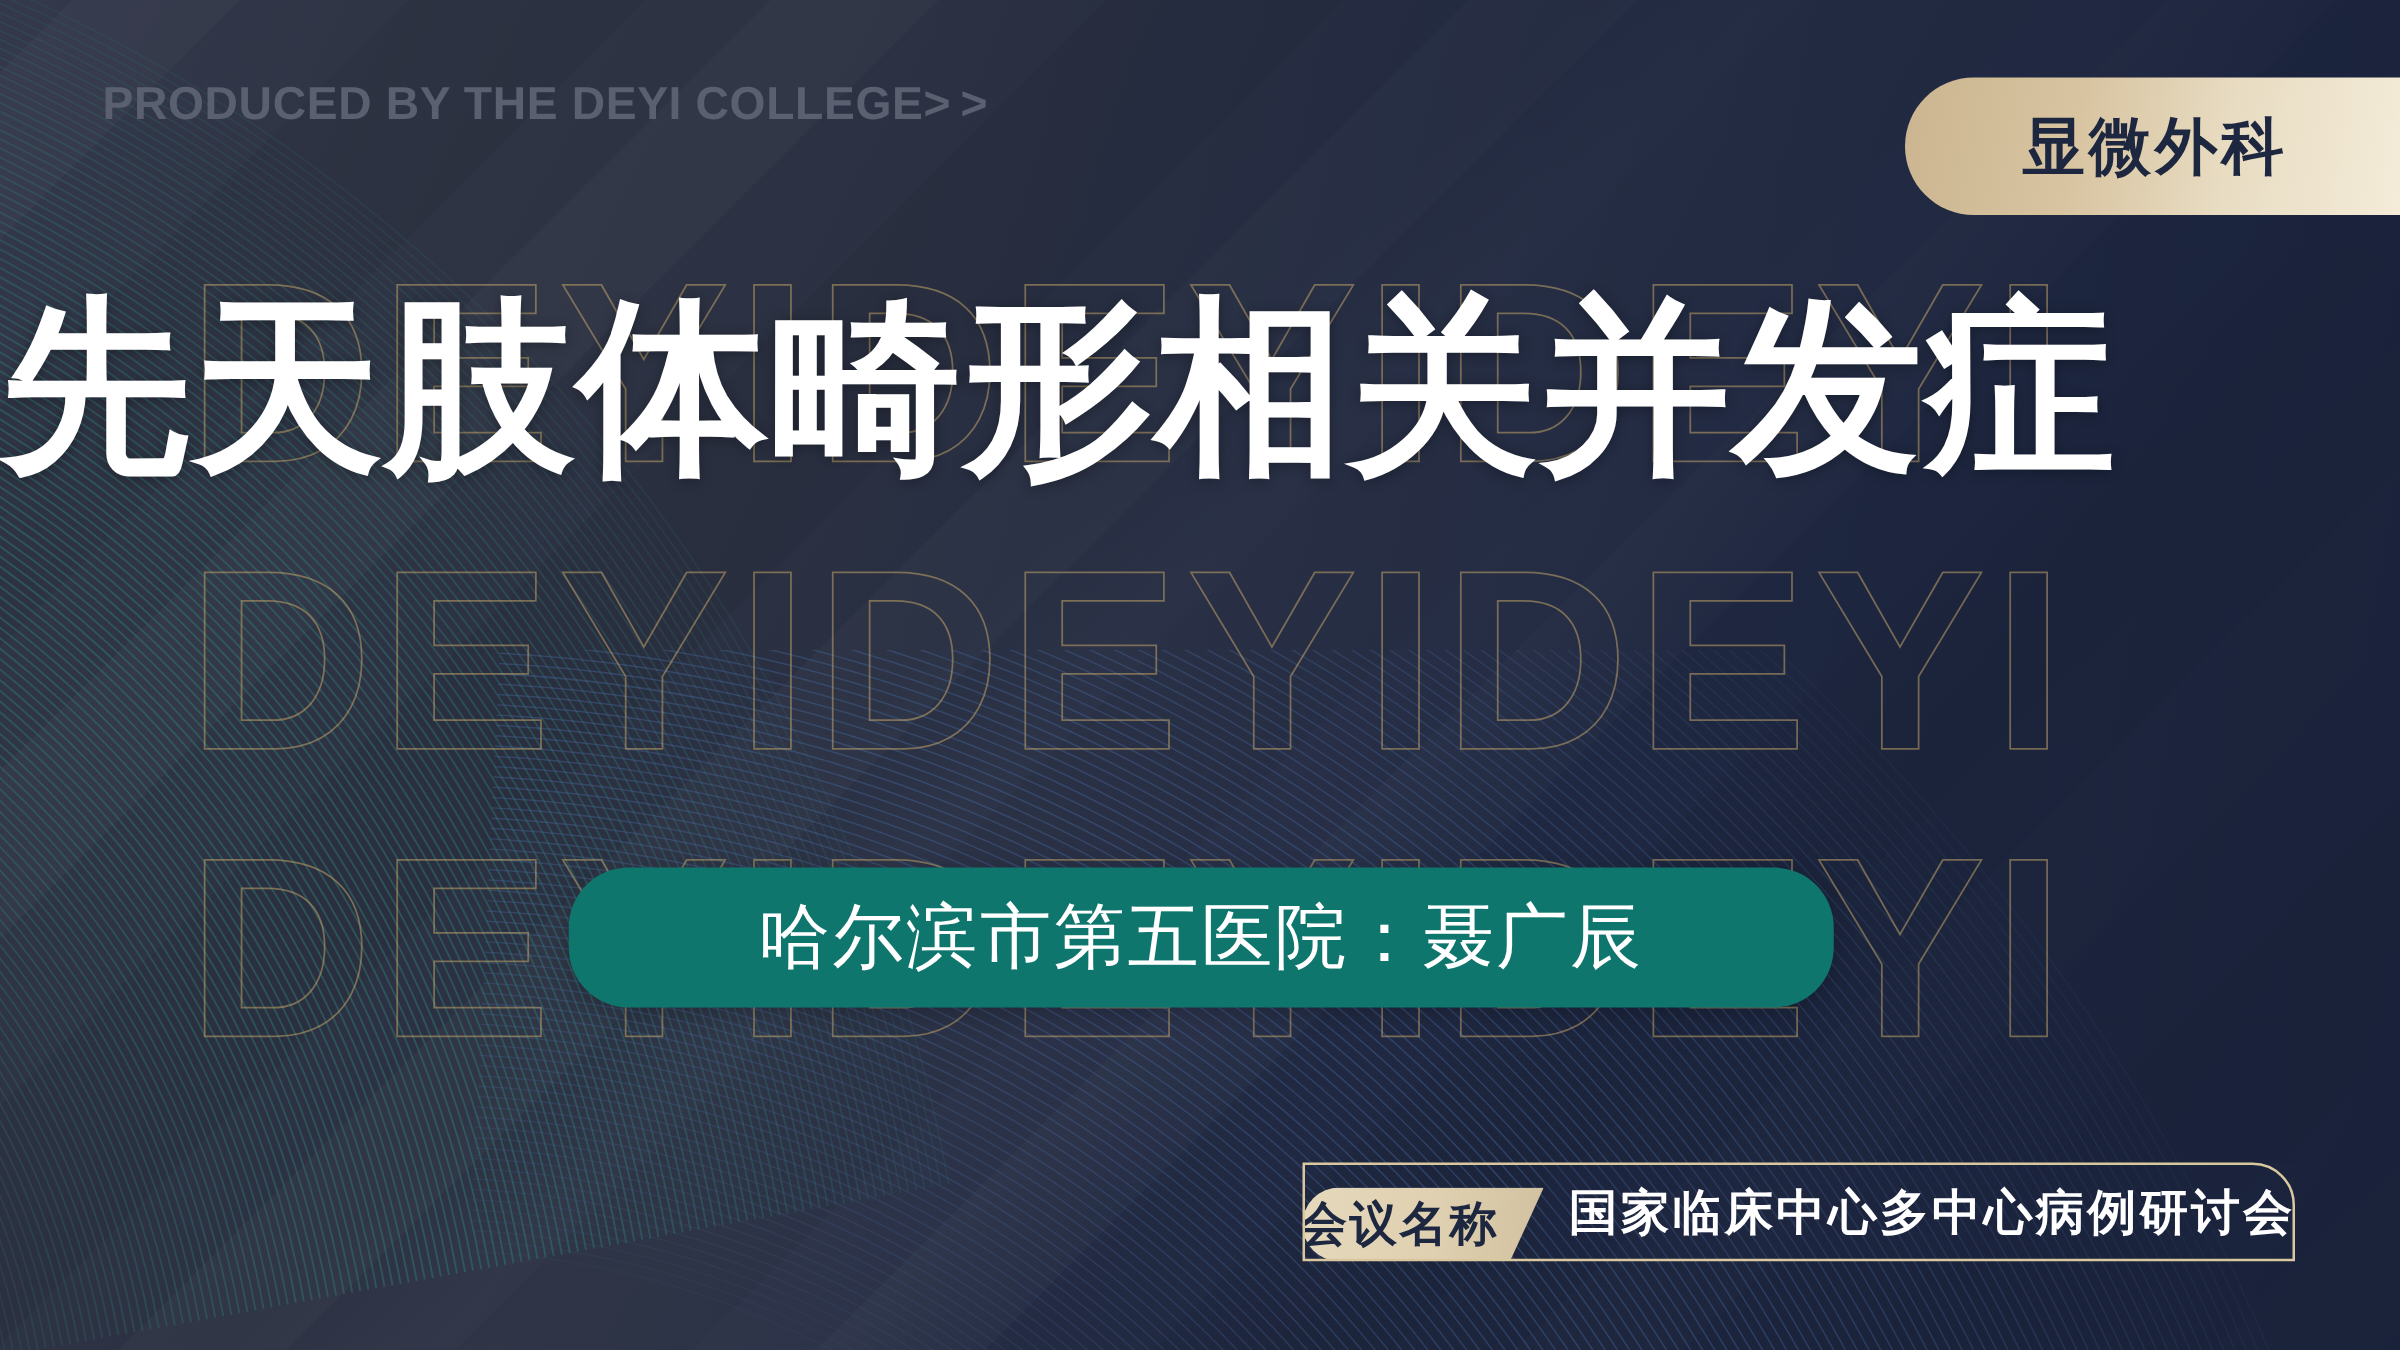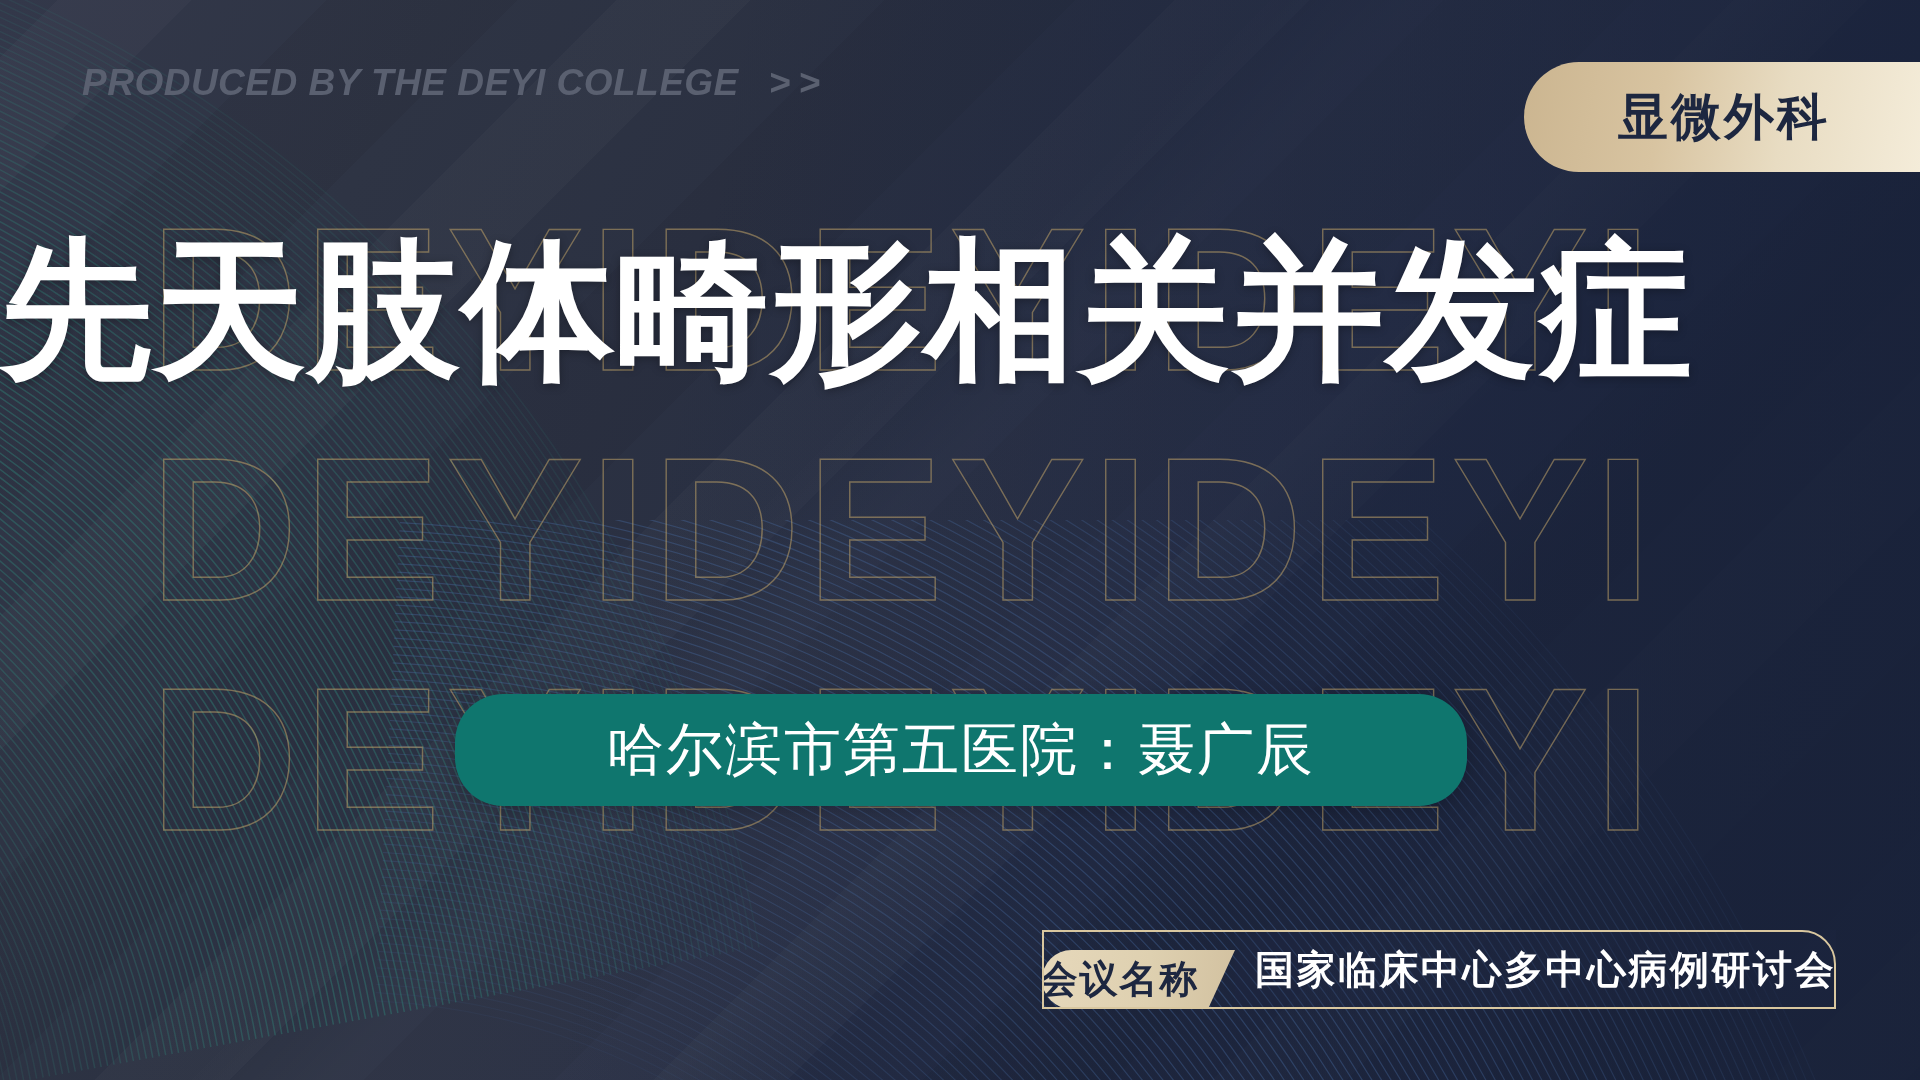--- a/index.html
+++ b/index.html
@@ -82,21 +82,21 @@
     -webkit-text-stroke:1.4px rgba(191,162,104,0.55);
     font-family:"Liberation Sans","DejaVu Sans",sans-serif;
   }
   .wm-row.r1{top:0px;}
   .wm-row.r2{top:230px;}
   .wm-row.r3{top:460px;}
 
   
   .eyebrow{
     position:absolute;left:82px;top:62px;
-    display:flex;align-items:center;gap:30px;font-style:italic;
+    display:flex;align-items:center;
   }
   .eyebrow .txt{
     font-size:37px;font-weight:700;letter-spacing:.5px;
     color:#5a6070;
     font-family:"Liberation Sans","DejaVu Sans",sans-serif;
   }
   .eyebrow .chev{
     font-size:37px;font-weight:700;color:#5a6070;letter-spacing:8px;
   }
 

